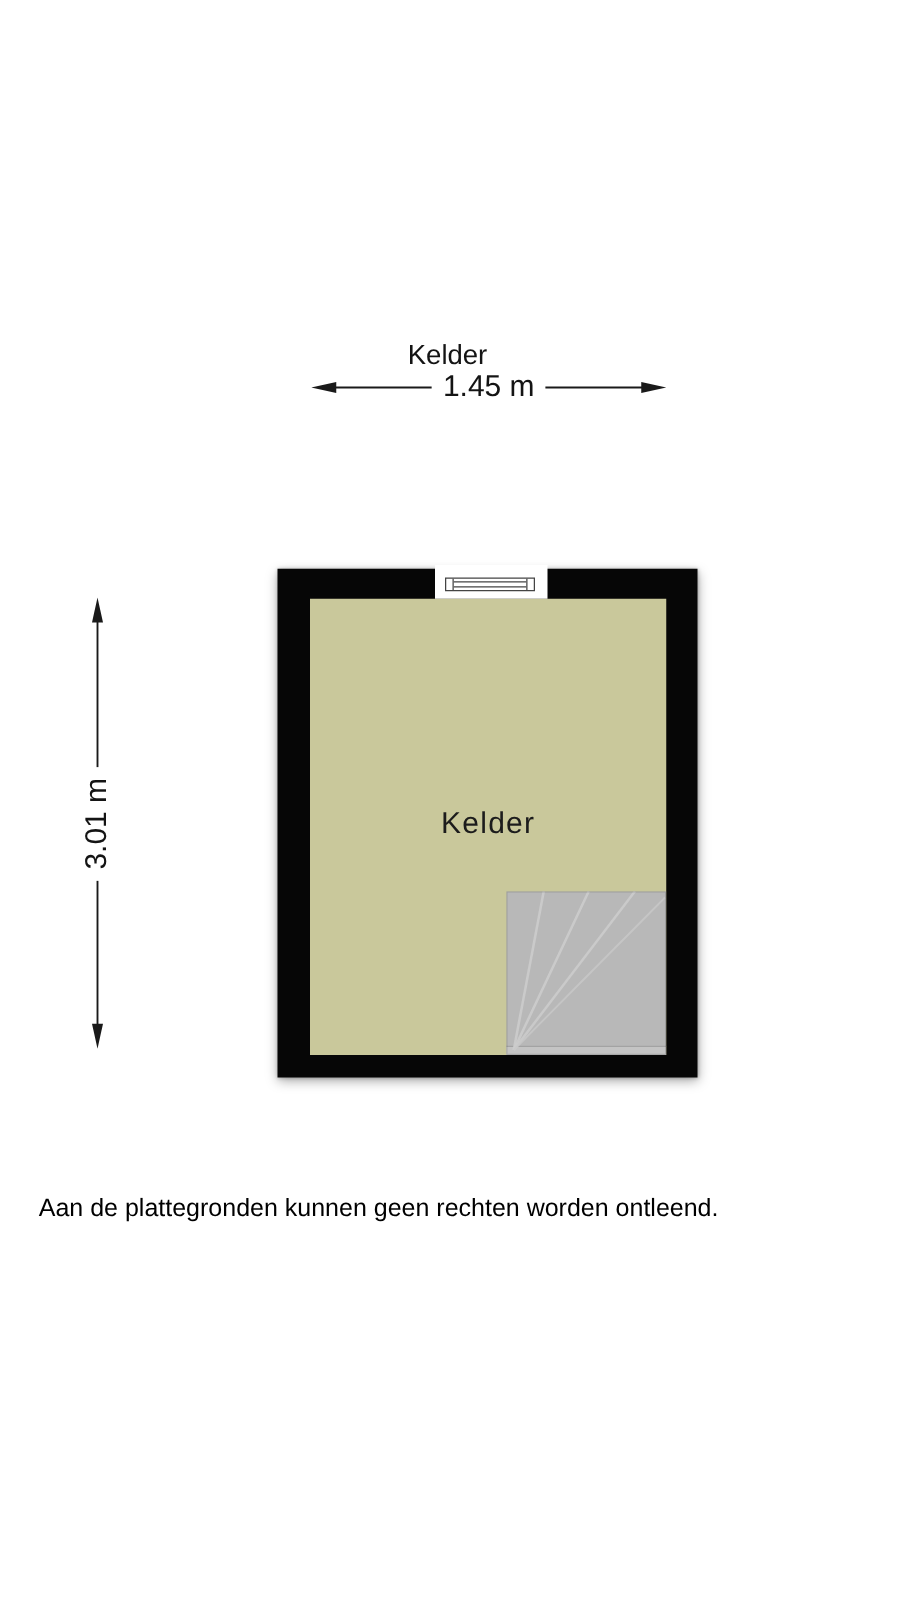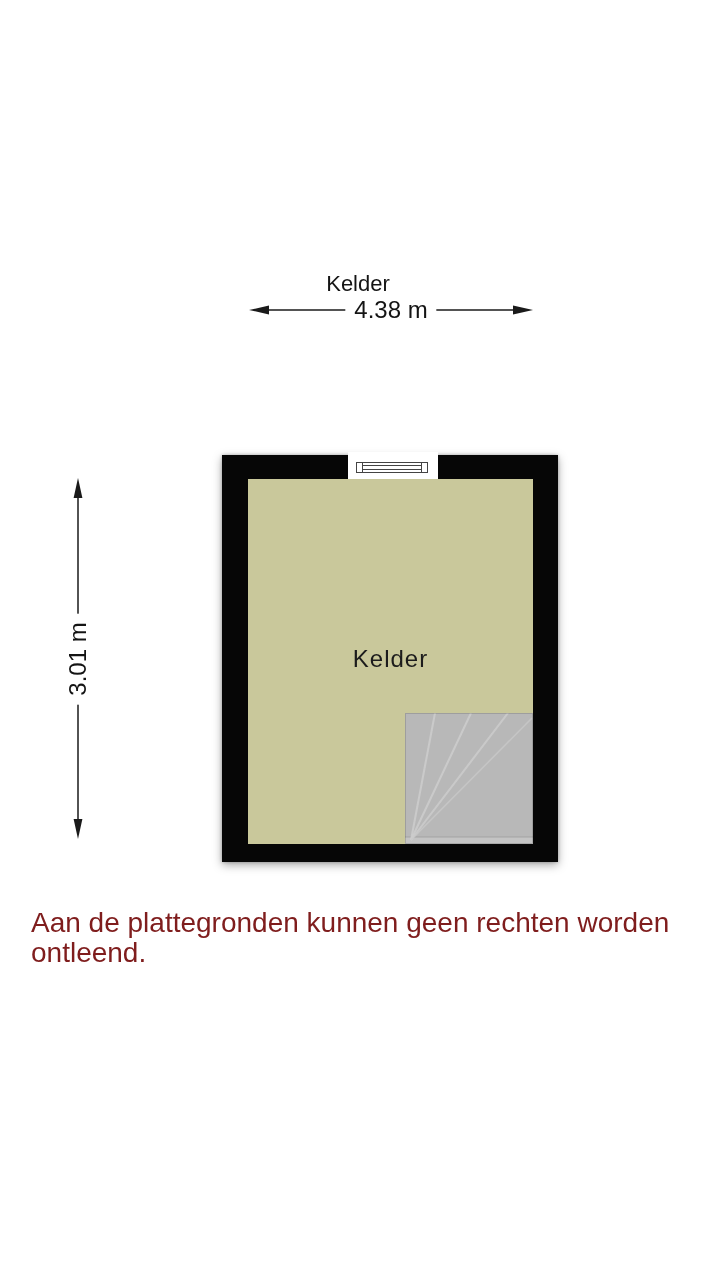--- a/index.html
+++ b/index.html
@@ -67,38 +67,38 @@
   .jamb{position:absolute;top:0;width:5px;height:100%;}
   .jamb-l{left:0;border-right:1px solid #444;}
   .jamb-r{right:0;border-left:1px solid #444;}
   .glass{
     position:absolute;left:6px;right:6px;top:2px;bottom:2px;
     border-top:1px solid #444;border-bottom:1px solid #444;
   }
 
   
   .footer{
-    position:absolute;left:31px;top:908px;
-    font-size:28px;line-height:30px;color:#7f1d1d;
+    position:absolute;left:31px;top:952px;
+    font-size:20px;line-height:30px;color:#000000;
   }
 </style>
 </head>
 <body>
 
 <div>
 
   <div class="top-title">Kelder</div>
 
   <div class="hdim">
     <svg width="284" height="16" viewBox="0 0 284 16">
       <line x1="16" y1="8" x2="268" y2="8" stroke="#1a1a1a" stroke-width="1.5"></line>
       <polygon points="0,8 20,3.6 20,12.4" fill="#1a1a1a"></polygon>
       <polygon points="284,8 264,3.6 264,12.4" fill="#1a1a1a"></polygon>
     </svg>
-    <div class="hdim-label">4.38 m</div>
+    <div class="hdim-label">1.45 m</div>
   </div>
 
   <div class="vdim">
     <svg width="16" height="361" viewBox="0 0 16 361">
       <line x1="8" y1="16" x2="8" y2="345" stroke="#1a1a1a" stroke-width="1.5"></line>
       <polygon points="8,0 3.6,20 12.4,20" fill="#1a1a1a"></polygon>
       <polygon points="8,361 3.6,341 12.4,341" fill="#1a1a1a"></polygon>
     </svg>
     <div class="vdim-label">3.01 m</div>
   </div>

